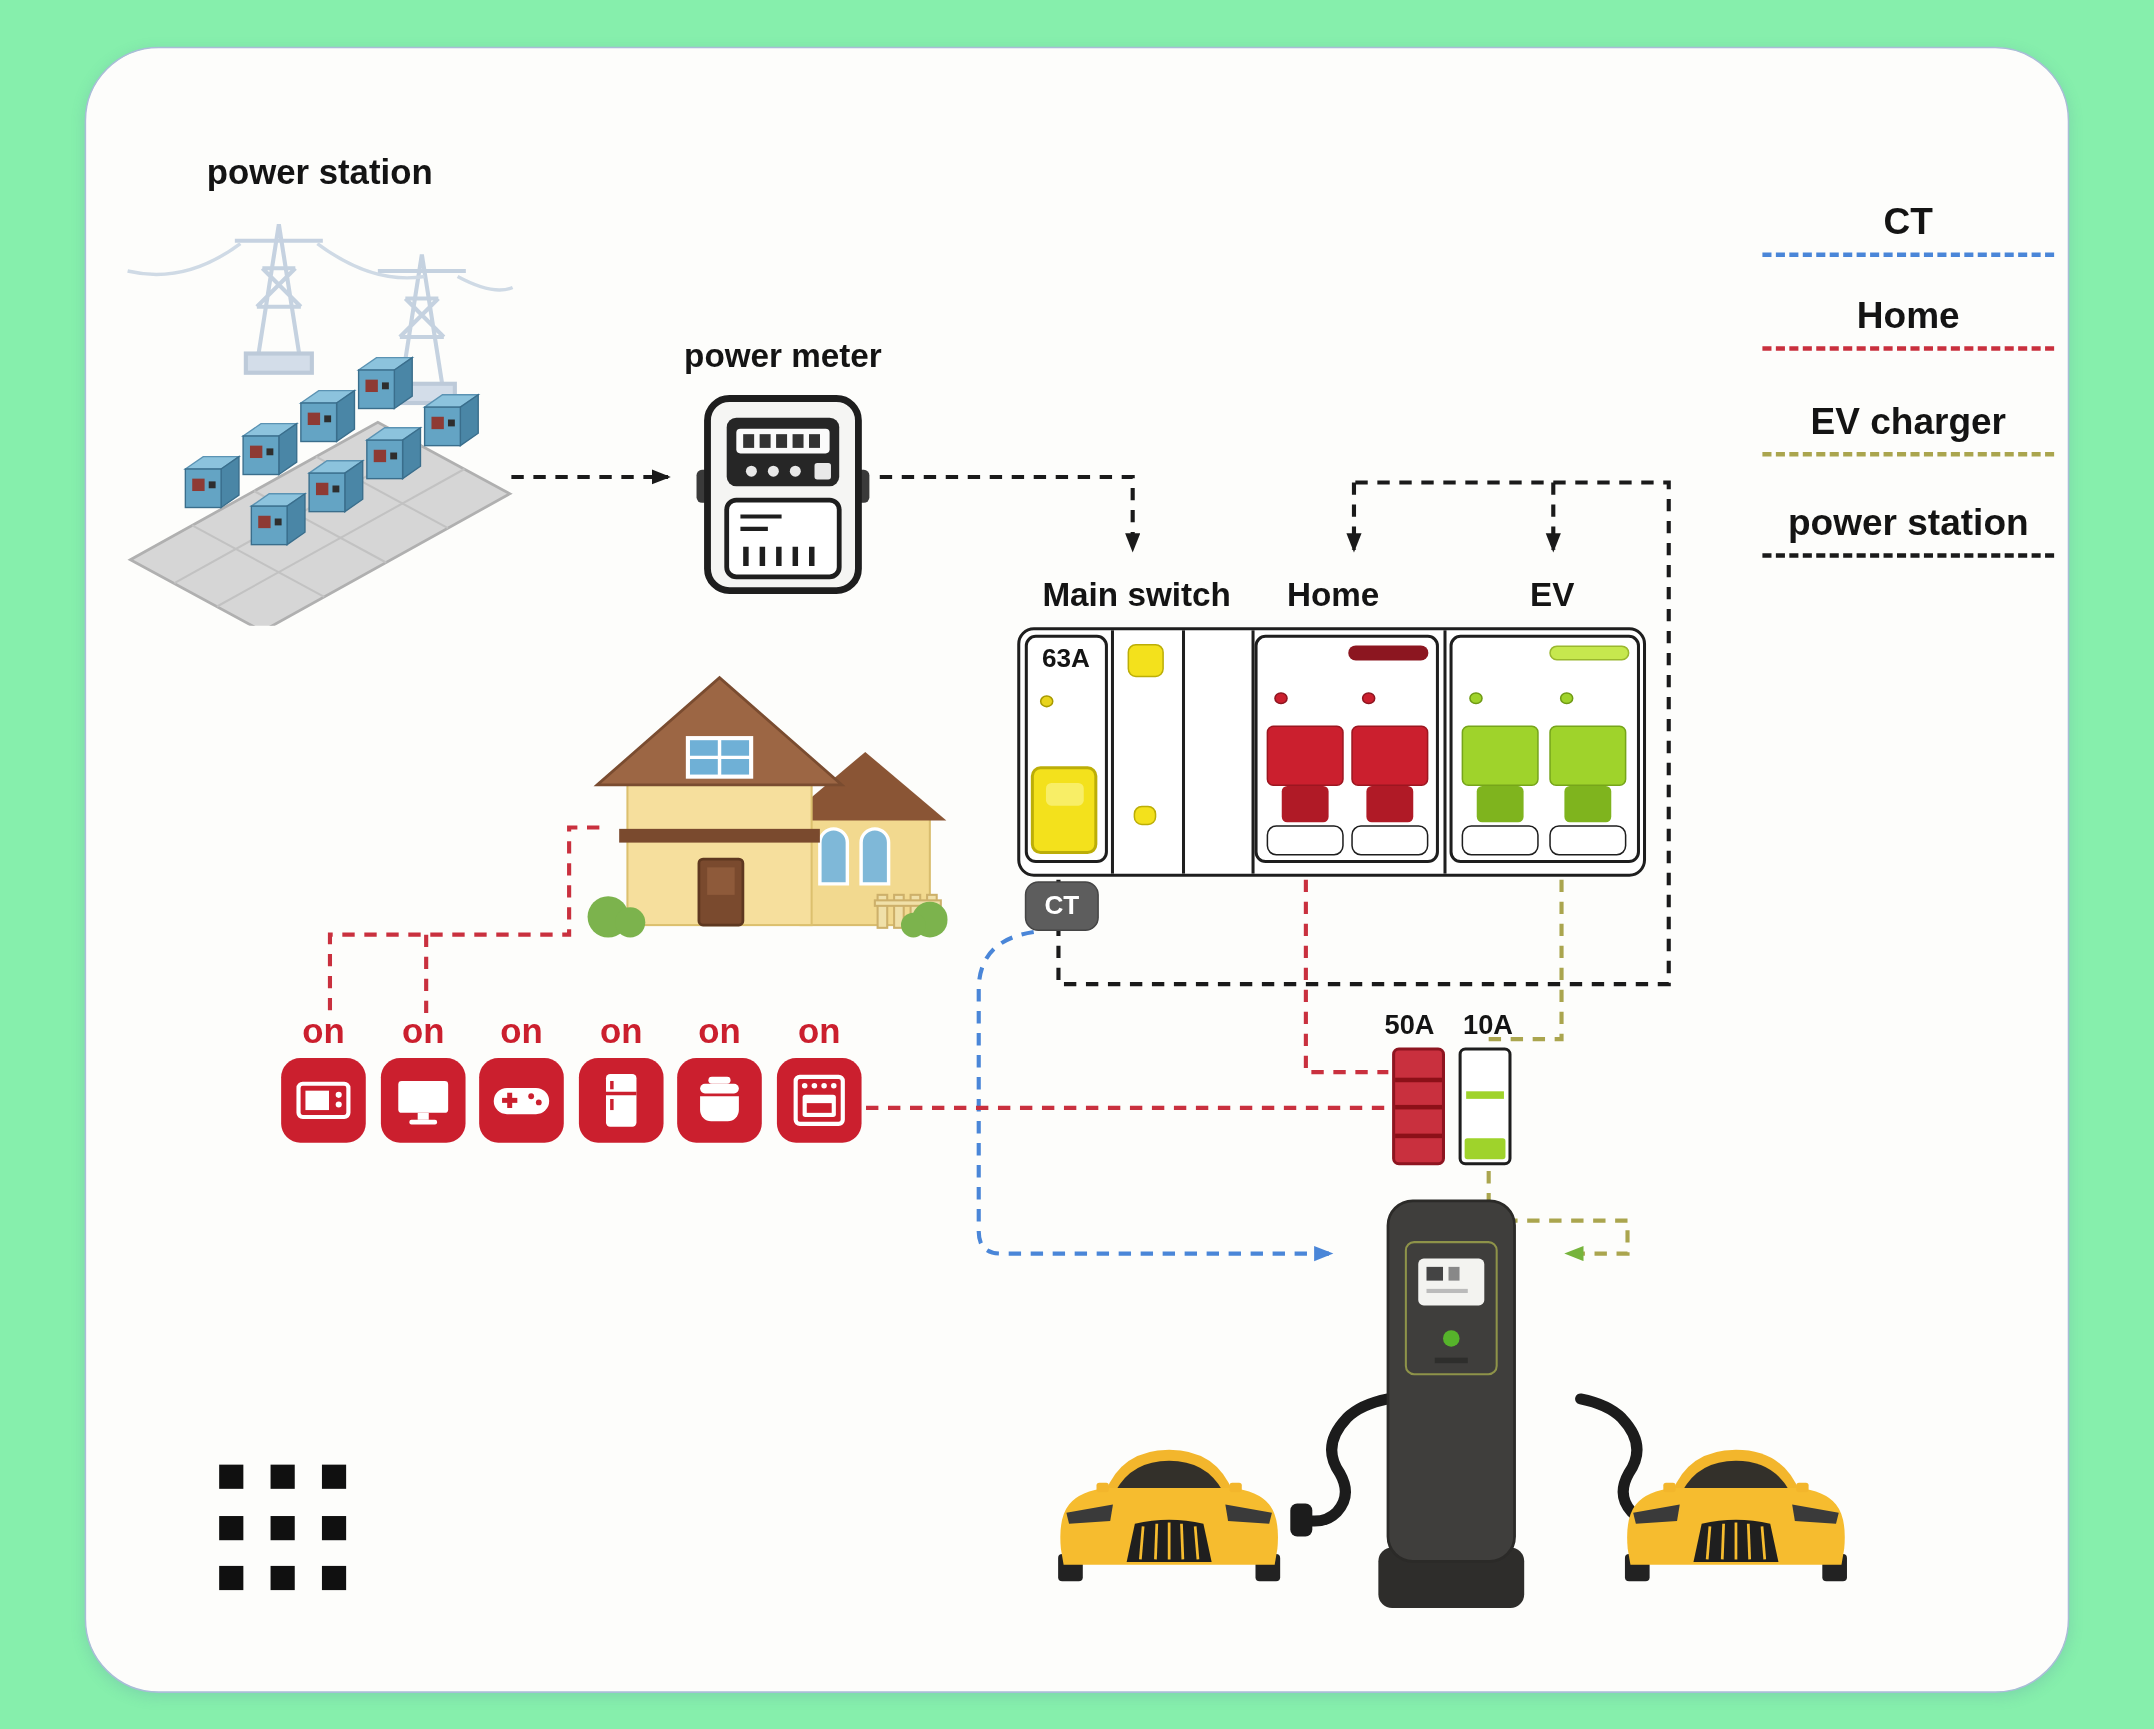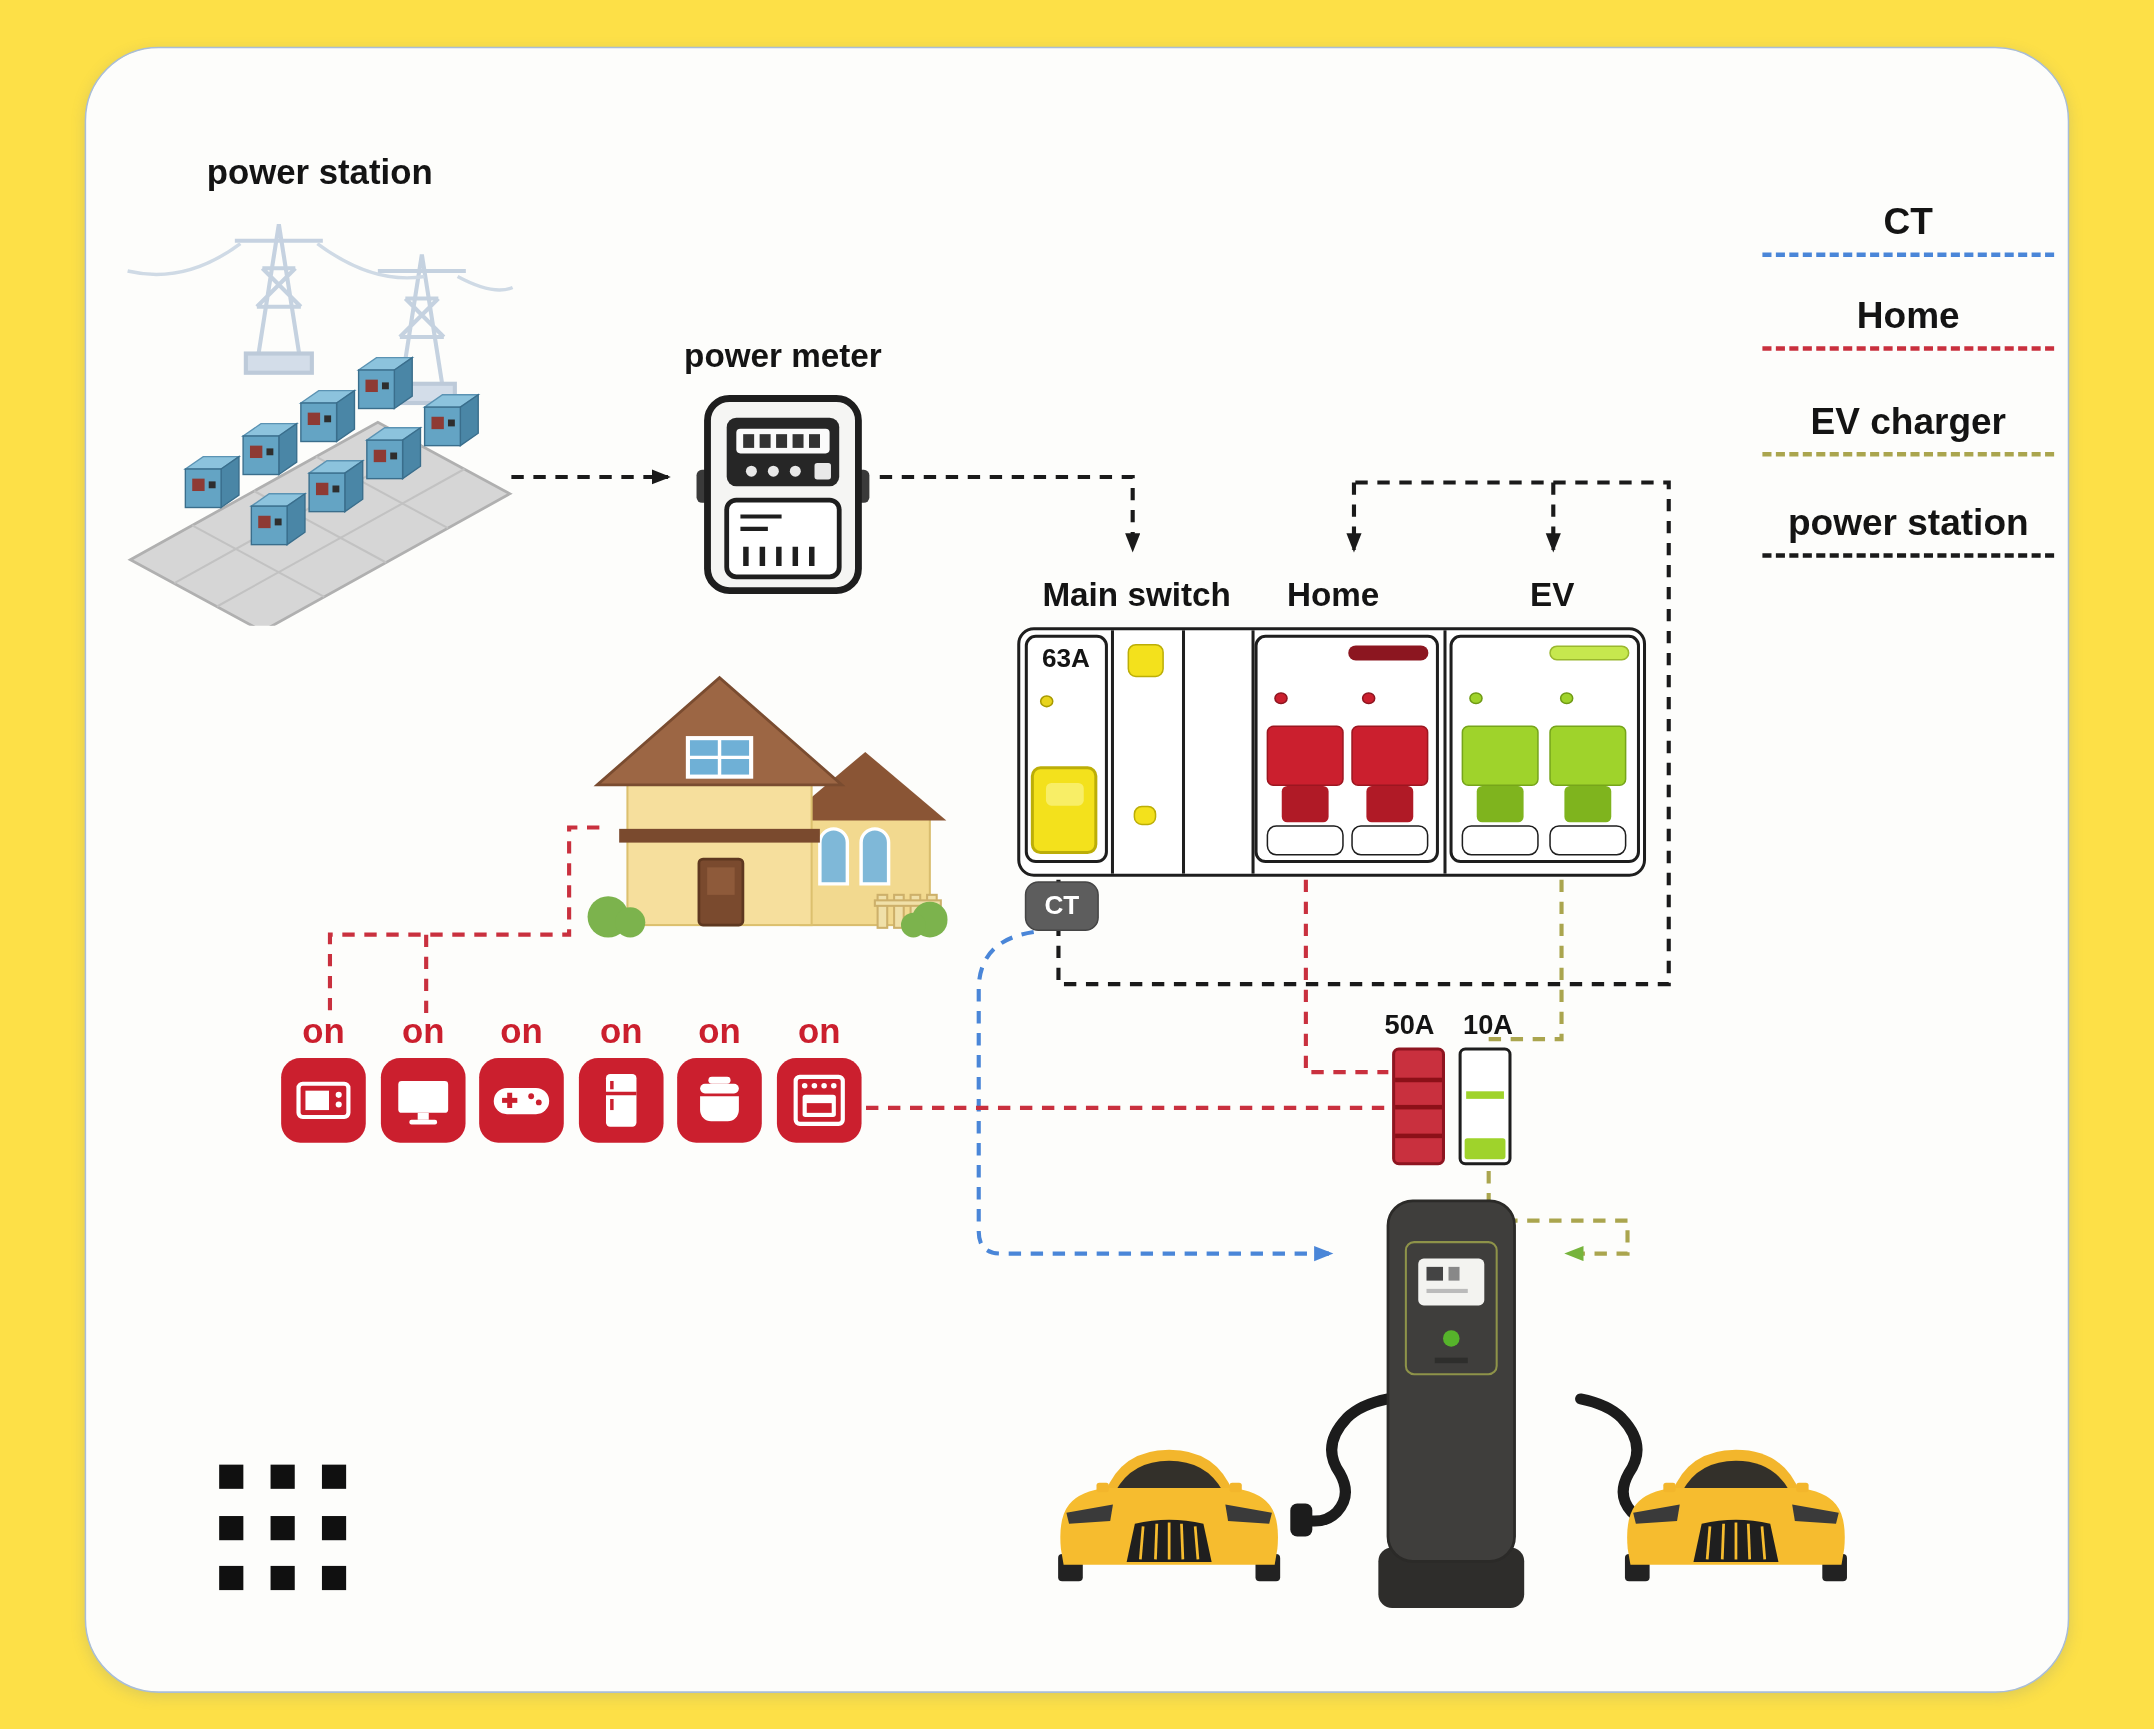--- a/index.html
+++ b/index.html
@@ -66,21 +66,21 @@
   .on-label{font-size:23px;font-weight:bold;color:#cb1f2e;line-height:1}
   .app-icon{margin-top:6.4px;width:56px;height:56px;border-radius:12.7px;background:#cb1f2e;
         display:flex;align-items:center;justify-content:center}
   .app-icon svg{width:44px;height:44px;display:block}
 
   .dot-sq{position:absolute;width:16.4px;height:16.4px;background:#101010}
 </style>
 </head>
 <body>
 
-<div class="viewport" style="background: #fde047;">
+<div class="viewport" style="background: #86efac;">
 <div class="stage">
 
   <div class="card"></div>
 
   <svg class="wires" width="1426" height="1144" viewBox="0 0 1568 1258">
     <defs>
       <marker id="ar-k" markerWidth="16" markerHeight="12" refX="12" refY="5.5" orient="auto" markerUnits="userSpaceOnUse">
         <path d="M0,0 L14,5.5 L0,11 Z" fill="#1a1a1a"></path>
       </marker>
       <marker id="ar-b" markerWidth="16" markerHeight="12" refX="12" refY="5.5" orient="auto" markerUnits="userSpaceOnUse">

